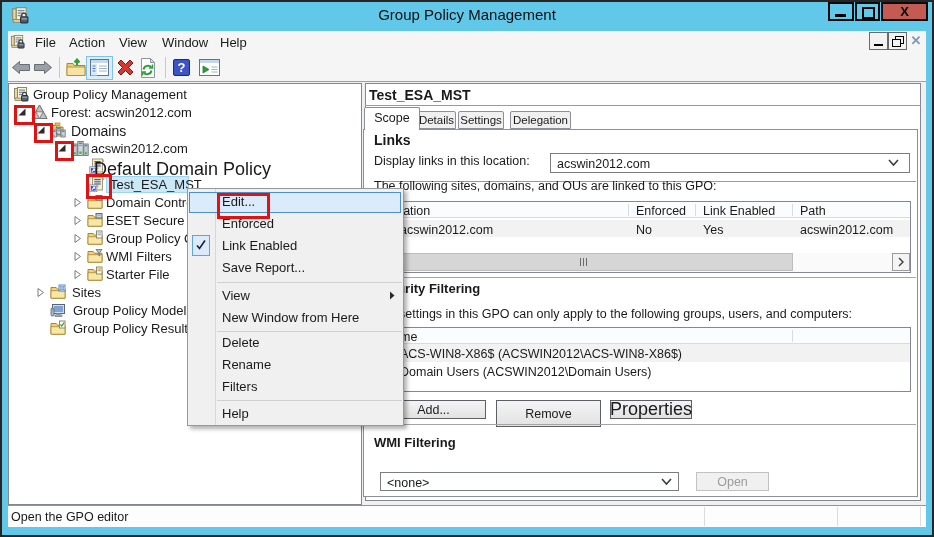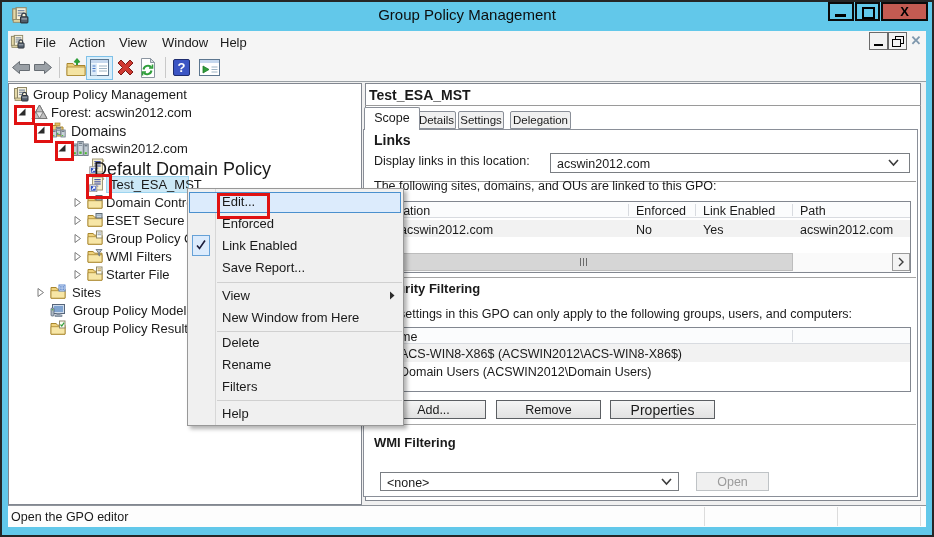--- a/index.html
+++ b/index.html
@@ -181,22 +181,22 @@
 <div class="t" style="left:374px;top:308px">The settings in this GPO can only apply to the following groups, users, and computers:</div>
 <div class="ab" style="left:374px;top:327px;width:537px;height:65px;background:#fff;border:1px solid #828790;box-sizing:border-box"></div>
 <div class="ab" style="left:375px;top:328px;width:535px;height:16px;background:#fbfcfd;border-bottom:1px solid #d8dbe0;box-sizing:border-box"></div>
 <div class="sep" style="left:792px;top:330px;width:1px;height:12px;background:#d8dbe0"></div>
 <div class="t" style="left:384px;top:331px">Name</div>
 <div class="ab" style="left:375px;top:344px;width:535px;height:18px;background:#f2f2f2"></div>
 <div class="t" style="left:400px;top:348px">ACS-WIN8-X86$ (ACSWIN2012\ACS-WIN8-X86$)</div>
 <div class="t" style="left:400px;top:366px">Domain Users (ACSWIN2012\Domain Users)</div>
 
 <div class="ab vc" style="left:381px;top:400px;width:105px;height:19px;background:linear-gradient(#f4f4f4,#e2e2e2);border:1px solid #5c5f63;box-sizing:border-box;justify-content:center;font-size:12.5px">Add...</div>
-<div class="ab vc" style="left:496px;top:400px;width:105px;height:19px;background:linear-gradient(#f4f4f4,#e2e2e2);border:1px solid #5c5f63;box-sizing:border-box;justify-content:center;font-size:12.5px">Remove</div>
-<div class="ab vc" style="left:610px;top:400px;width:105px;height:19px;background:linear-gradient(#f4f4f4,#e2e2e2);border:1px solid #5c5f63;box-sizing:border-box;justify-content:center;font-size:14px">Properties</div>
+<div class="ab vc" style="left:496px;top:400px;width:105px;height:27px;background:linear-gradient(#f4f4f4,#e2e2e2);border:1px solid #5c5f63;box-sizing:border-box;justify-content:center;font-size:12.5px">Remove</div>
+<div class="ab vc" style="left:610px;top:400px;width:82px;height:19px;background:linear-gradient(#f4f4f4,#e2e2e2);border:1px solid #5c5f63;box-sizing:border-box;justify-content:center;font-size:18px">Properties</div>
 <div class="ab" style="left:374px;top:424px;width:542px;height:1px;background:#a5a5a5"></div>
 
 <div class="t" style="left:374px;top:436px;font-size:13px;font-weight:bold">WMI Filtering</div>
 <div class="ab" style="left:380px;top:472px;width:299px;height:19px;background:#fff;border:1px solid #7a7e83;box-sizing:border-box"></div>
 <div class="t" style="left:387px;top:477px">&lt;none&gt;</div>
 <svg class="ab" style="left:661px;top:478px" width="11" height="8" viewBox="0 0 11 8">
       <path d="M1 1 L5.5 6 L10 1" fill="none" stroke="#3c3c3c" stroke-width="1.6"></path>
     </svg>
 <div class="ab vc" style="left:696px;top:472px;width:73px;height:19px;background:#f0f0f0;border:1px solid #bfc3c6;box-sizing:border-box;justify-content:center;font-size:12.5px;color:#9b9b9b">Open</div>
 

